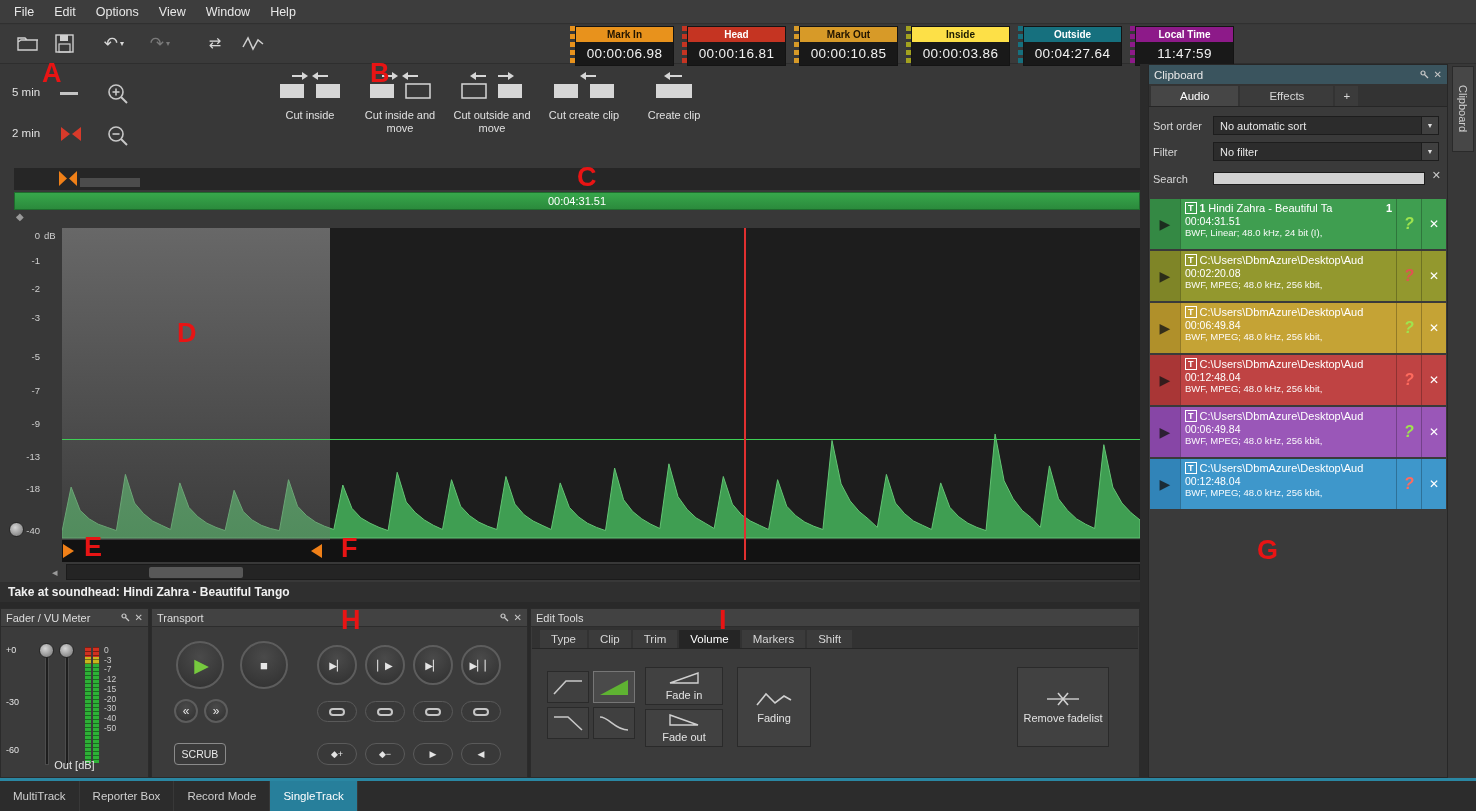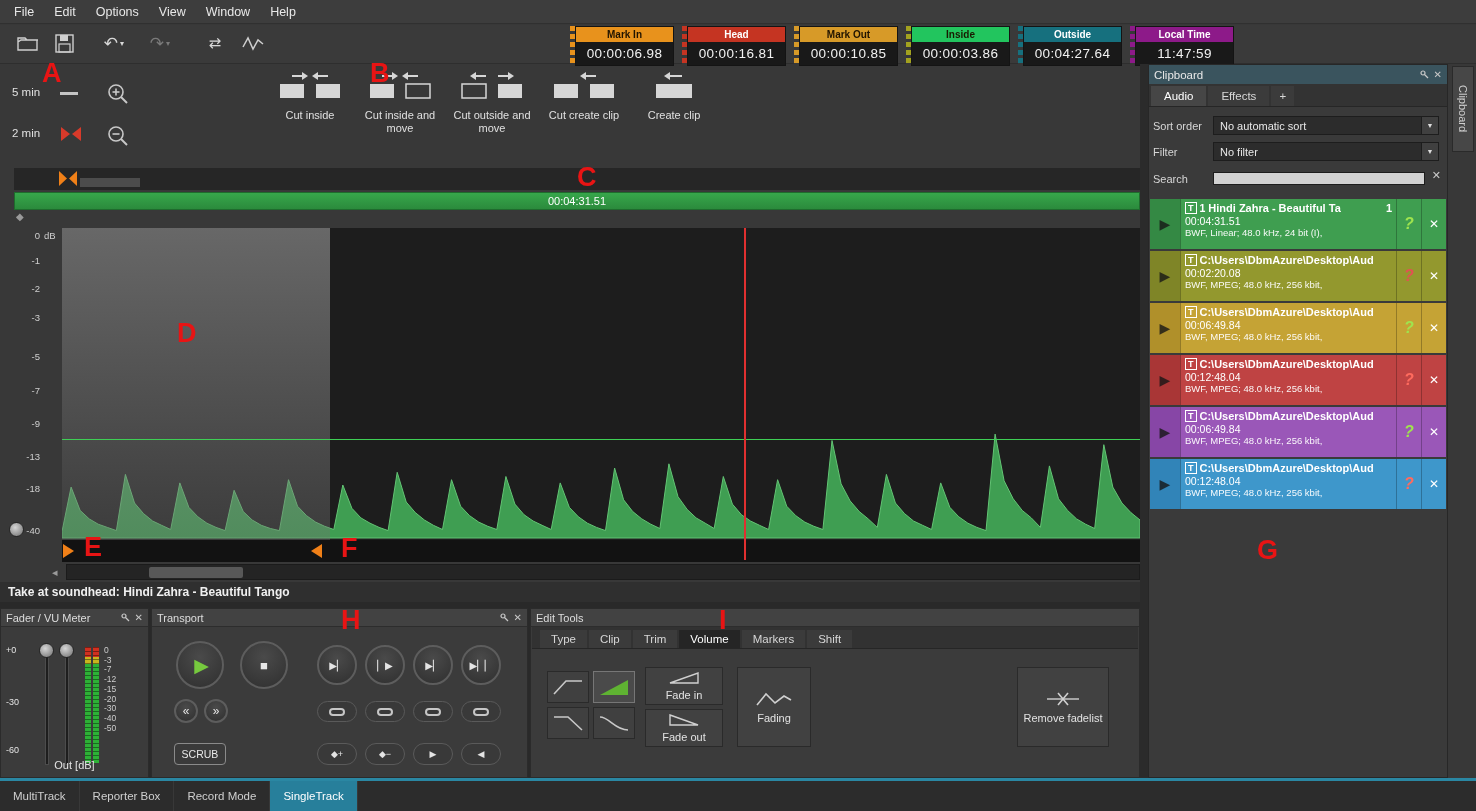--- a/index.html
+++ b/index.html
@@ -54,37 +54,37 @@
 .etabs{position:absolute;left:1px;top:18px;right:1px;height:22px;background:#323232;display:flex;align-items:flex-end;padding-left:8px;gap:2px;border-bottom:1px solid #262626}
 .etab{padding:3px 11px;font-size:11.5px;color:#d6d6d6;background:#3b3b3b}
 .etab.active{background:#252525;color:#fff}
 .shapebtn{position:absolute;width:42px;height:32px;background:#404040;border:1px solid #2a2a2a;display:flex;align-items:center;justify-content:center}
 .shapebtn.sel{background:#4a4a4a;border-color:#767676}
 .ebtn{position:absolute;background:#414141;border:1px solid #2a2a2a;display:flex;flex-direction:column;align-items:center;justify-content:center;gap:4px;color:#e2e2e2;font-size:11px;text-align:center;line-height:13px}
 
 .cpanel{left:1148px;top:64px;width:300px;height:714px;background:#3a3a3a;border:1px solid #272727}
 .cptitle{height:19px;background:#3a545e;display:flex;align-items:center;gap:5px;padding:0 5px;font-size:11.5px;color:#e8e8e8}
 .cptabs{height:23px;background:#333333;display:flex;align-items:flex-end;padding-left:2px;gap:2px;border-bottom:1px solid #262626}
-.cptab{padding:4px 13px;font-size:11.5px;color:#d8d8d8;background:#3b3b3b}
+.cptab{padding:4px 29px;font-size:11.5px;color:#d8d8d8;background:#3b3b3b}
 .cptab.active{background:#464646;color:#fff}
 .cptab.plus{padding:4px 8px}
 .cprow{position:absolute;left:4px;width:292px;height:21px;display:flex;align-items:center}
 .cp-row-label{font-size:11px;color:#d6d6d6}
 .dd{position:absolute;left:64px;width:226px;height:19px;background:#2c2c2c;border:1px solid #1d1d1d;display:flex;align-items:center;font-size:11px;color:#e8e8e8;padding-left:6px}
 .dd .arr{margin-left:auto;width:17px;height:100%;background:#404040;border-left:1px solid #1d1d1d;display:flex;align-items:center;justify-content:center;font-size:7px;color:#dddddd}
 .searchinput{position:absolute;left:64px;width:212px;height:13px;background:#d2d2d2;border:1px solid #1d1d1d}
 .citems{position:absolute;left:1px;top:134px;width:296px}
 .citem{display:flex;height:50px;margin-bottom:2px;color:#fff}
 .cplay{width:30px;display:flex;align-items:center;justify-content:center}
 .cplay span{color:rgba(22,22,22,.8);font-size:14px}
 .cmain{flex:1;padding:3px 4px 2px;overflow:hidden;border-left:1px solid rgba(0,0,0,.25)}
 .cline1{display:flex;align-items:center;gap:3px;white-space:nowrap}
 .tbadge{border:1px solid #ffffff;font-size:9px;font-weight:bold;line-height:10px;padding:0 2px}
 .cnum{font-size:10.5px;font-weight:bold}
-.ctitle{font-weight:bold;font-size:11px;overflow:hidden;flex:1}
+.ctitle{font-weight:normal;font-size:11px;overflow:hidden;flex:1}
 .ccount{font-size:11px;font-weight:bold}
 .cdur{font-size:10.5px;margin-top:1px}
 .cfmt{font-size:9.5px;white-space:nowrap;overflow:hidden;opacity:.95}
 .cq{width:25px;border-left:1px solid rgba(0,0,0,.25);display:flex;align-items:center;justify-content:center;font-size:16px;font-weight:bold;font-style:italic}
 .cx{width:25px;border-left:1px solid rgba(0,0,0,.25);display:flex;align-items:center;justify-content:center;font-size:12px;color:#ffffff}
 .sidetab{left:1452px;top:66px;width:22px;height:86px;background:#474747;border:1px solid #2a2a2a;writing-mode:vertical-rl;display:flex;align-items:center;justify-content:center;font-size:11px;color:#cfcfcf}
 
 .tabbar{left:0;bottom:0;width:100%;height:33px;background:#2c2c2c;border-top:3px solid #2a87a3;display:flex}
 .btab{padding:0 13px;display:flex;align-items:center;font-size:11.5px;color:#cfcfcf;border-right:1px solid #383838}
 .btab.active{background:#277f9b;color:#fff}
@@ -153,21 +153,21 @@
     <div class="timebox" style="left:794px">
       <div class="tstripe" style="background-color: rgb(215, 154, 40);"></div>
       <div class="tbody">
           <div class="tlabel" style="background-color: rgb(215, 154, 40); color: rgb(33, 20, 0);">Mark Out</div>
           <div class="tvalue">00:00:10.85</div>
         </div>
     </div>
     <div class="timebox" style="left:906px">
       <div class="tstripe" style="background-color: rgb(163, 162, 31);"></div>
       <div class="tbody">
-          <div class="tlabel" style="background-color: #22c55e; color: rgb(26, 26, 0);">Inside</div>
+          <div class="tlabel" style="background-color: #fde047; color: rgb(26, 26, 0);">Inside</div>
           <div class="tvalue">00:00:03.86</div>
         </div>
     </div>
     <div class="timebox" style="left:1018px">
       <div class="tstripe" style="background-color: rgb(22, 112, 126);"></div>
       <div class="tbody">
           <div class="tlabel" style="background-color: rgb(22, 112, 126); color: rgb(255, 255, 255);">Outside</div>
           <div class="tvalue">00:04:27.64</div>
         </div>
     </div>

